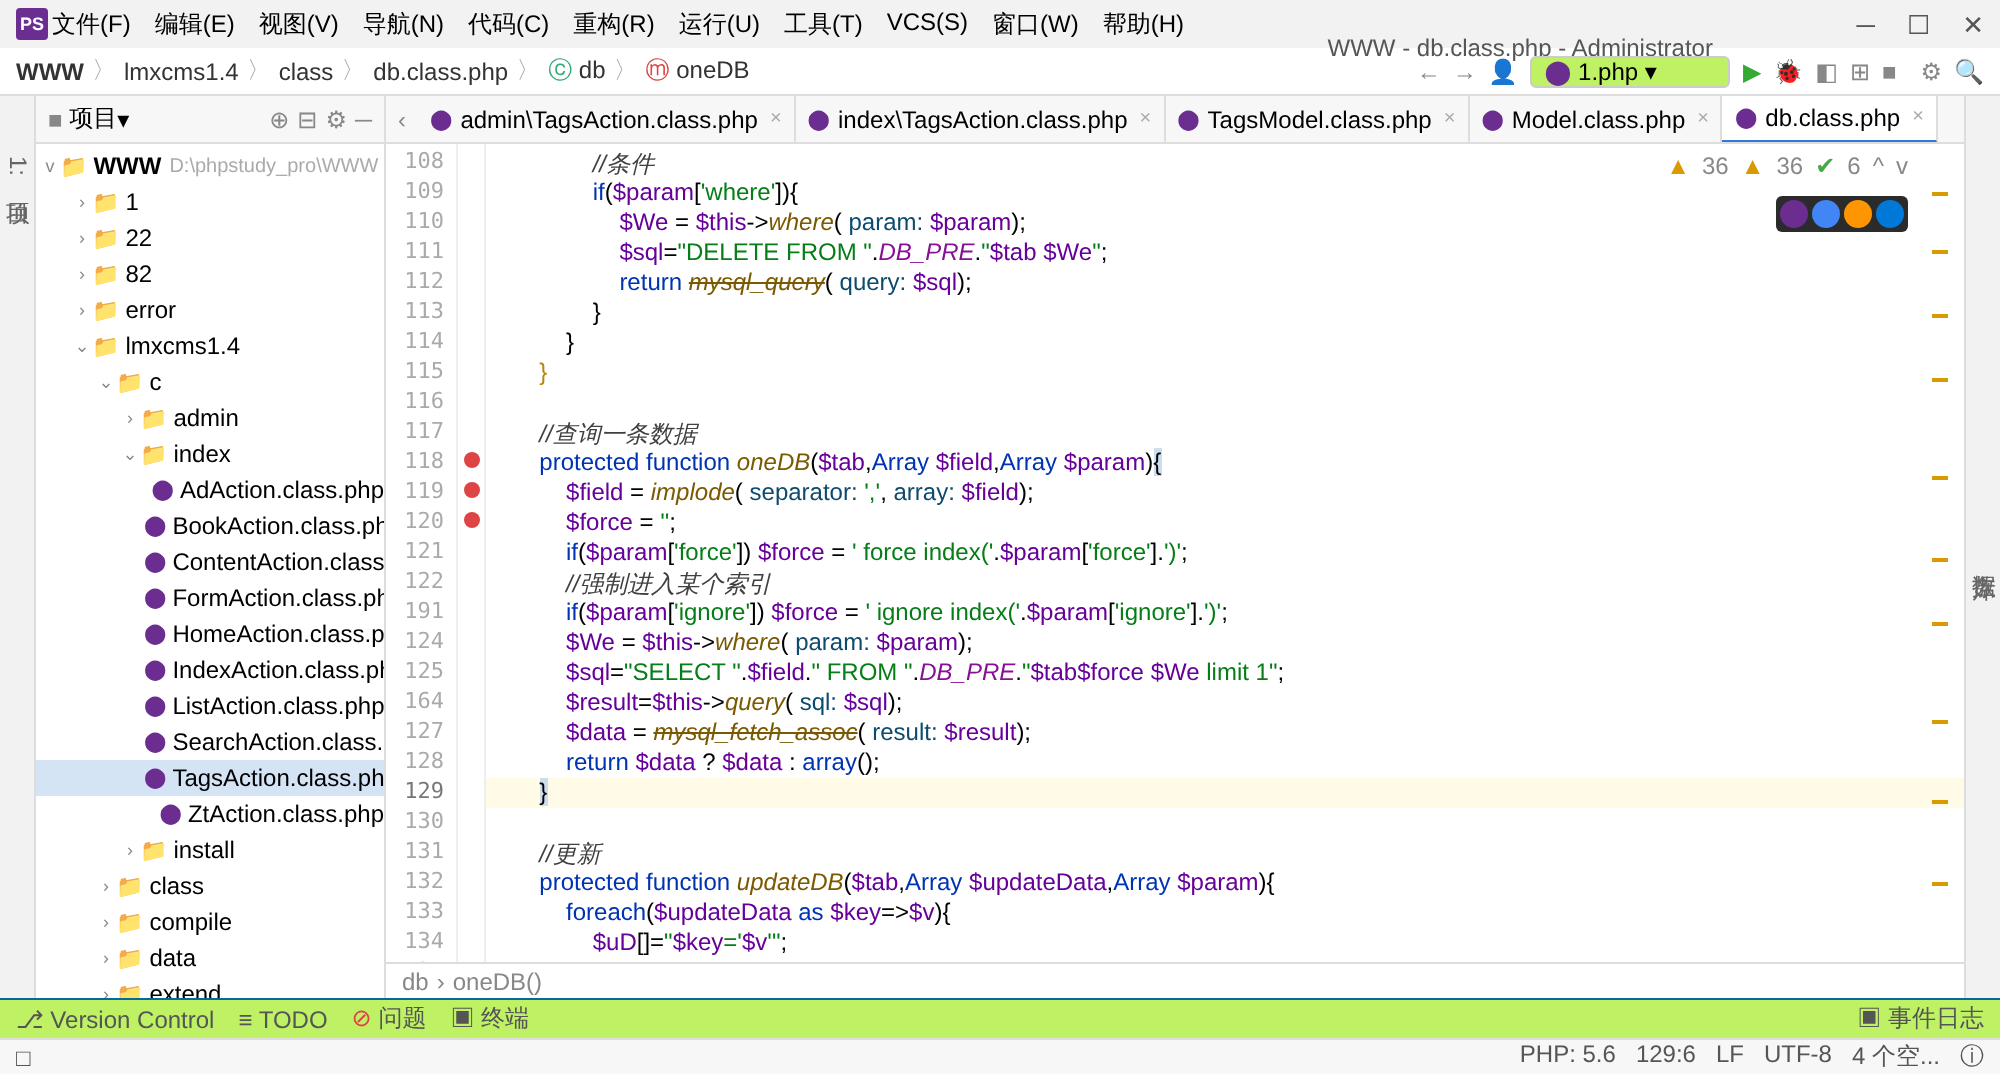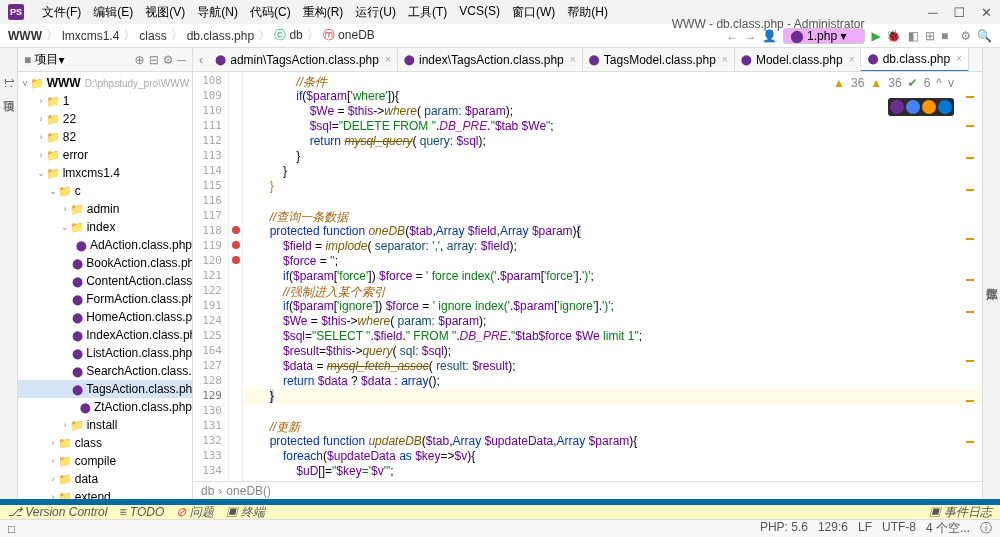--- a/index.html
+++ b/index.html
@@ -1,31 +1,31 @@
 <!DOCTYPE html>
 <html><head>
 <meta charset="utf-8">
 <style>
 * { margin: 0; padding: 0; box-sizing: border-box; font-family: "Microsoft YaHei", Arial, sans-serif; font-size: 12px; }
 body { background: #f2f2f2; overflow: hidden; }
 .titlebar { height: 24px; background: #f2f2f2; display: flex; align-items: center; padding: 0 8px; }
 .titlebar .logo { width: 16px; height: 16px; background: #6b2d8f; color: #fff; font-size: 9px; display: flex; align-items: center; justify-content: center; font-weight: bold; border-radius: 2px; }
-.titlebar .menus { display: flex; gap: 12px; margin-left: 18px; }
+.titlebar .menus { display: flex; gap: 12px; margin-left: 2px; }
 .titlebar .menus span { cursor: pointer; }
 .titlebar .center { flex: 1; text-align: center; color: #555; margin-top: 24px; }
 .titlebar .winbtns { display: flex; gap: 16px; }
 .titlebar .winbtns span { cursor: pointer; color: #555; font-size: 13px; }
 .navbar { height: 24px; background: #fff; border-bottom: 1px solid #ddd; display: flex; align-items: center; padding: 0 8px; }
 .navbar .bc { display: flex; align-items: center; gap: 4px; }
 .navbar .bc .sep { color: #aaa; }
 .navbar .bc .itm { color: #333; cursor: pointer; }
 .navbar .bc .itm.sel { color: #333; font-weight: bold; }
 .navbar .right { margin-left: auto; display: flex; gap: 6px; align-items: center; }
 .navbar .hammer { color: #4a7; }
-.navbar .fname { border: 1px solid #ccc; padding: 0 18px 0 6px; border-radius: 3px; background: #f0abfc; position: relative; }
+.navbar .fname { border: 1px solid #ccc; padding: 0 36px 0 6px; border-radius: 3px; background: #bef264; position: relative; }
 .navbar .play { color: #3a3; font-size: 12px; }
 .navbar .bug { color: #3a8; }
 .navbar .ico { color: #888; cursor: pointer; }
 .main { display: flex; height: calc(100vh - 48px - 20px - 18px); background: #fff; }
 .leftbar { width: 18px; background: #f2f2f2; border-right: 1px solid #ddd; writing-mode: vertical-lr; display: flex; flex-direction: column; gap: 20px; padding-top: 30px; color: #666; font-size: 11px; }
 .leftbar span { cursor: pointer; }
 .leftbar .bm { margin-top: auto; margin-bottom: 8px; }
 .tree { width: 175px; background: #fff; border-right: 1px solid #ddd; overflow: hidden; }
 .tree .hdr { height: 24px; display: flex; align-items: center; padding: 0 6px; background: #f7f7f7; border-bottom: 1px solid #ddd; }
 .tree .hdr .tools { margin-left: auto; display: flex; gap: 4px; color: #888; }
@@ -50,34 +50,34 @@
 .margin { width: 14px; background: #fff; border-right: 1px solid #eee; }
 .margin .bp { height: 15px; display: flex; align-items: center; justify-content: center; }
 .margin .bp .dot { width: 8px; height: 8px; background: #d44; border-radius: 50%; }
 .code { flex: 1; padding-top: 2px; font-family: Consolas, monospace; font-size: 11.5px; overflow: hidden; }
 .code .line { height: 15px; white-space: pre; }
 .code .line.hl { background: #fffbe6; }
 .kw { color: #0033b3; }
 .str { color: #067d17; }
 .var { color: #660099; }
 .fn { color: #7a5900; font-style: italic; }
-.cm { color: #a16207; font-style: italic; }
+.cm { color: #404040; font-style: italic; }
 .pn { color: #0c4a6e; }
 .const { color: #871094; font-style: italic; }
 .struck { text-decoration: line-through; }
 .rightbar { width: 18px; background: #f2f2f2; border-left: 1px solid #ddd; writing-mode: vertical-lr; text-align: center; padding-top: 8px; color: #666; }
 .stats { position: absolute; top: 4px; right: 28px; background: #fff; font-size: 11px; color: #888; display: flex; gap: 6px; align-items: center; }
 .stats .warn { color: #d99a00; }
 .stats .ok { color: #4a4; }
 .iconbox { position: absolute; top: 26px; right: 28px; display: flex; gap: 2px; background: #2b2b2b; padding: 2px; border-radius: 3px; }
 .iconbox span { width: 14px; height: 14px; border-radius: 50%; display: inline-block; }
 .mmap { position: absolute; right: 6px; top: 4px; width: 10px; bottom: 0; }
 .mmap .mk { position: absolute; width: 8px; height: 2px; background: #d99a00; }
 .crumb { height: 18px; border-top: 1px solid #ddd; padding: 0 8px; display: flex; align-items: center; color: #888; font-size: 11px; gap: 4px; }
-.toolbar { height: 20px; background: #fef9c3; border-top: 6px solid #0369a1; display: flex; align-items: center; padding: 0 8px; gap: 12px; font-size: 11px; color: #555; font-style: italic; }
+.toolbar { height: 20px; background: #bef264; border-top: 1px solid #0369a1; display: flex; align-items: center; padding: 0 8px; gap: 12px; font-size: 11px; color: #555; }
 .toolbar .rt { margin-left: auto; display: flex; gap: 6px; align-items: center; }
 .toolbar .err { color: #d44; }
 .statusbar { height: 18px; background: #f7f7f7; border-top: 1px solid #ddd; display: flex; align-items: center; padding: 0 8px; font-size: 11px; color: #555; }
 .statusbar .rt { margin-left: auto; display: flex; gap: 10px; }
 </style>
 </head>
 <body>
 
 <div class="titlebar">
   <div class="logo">PS</div>

